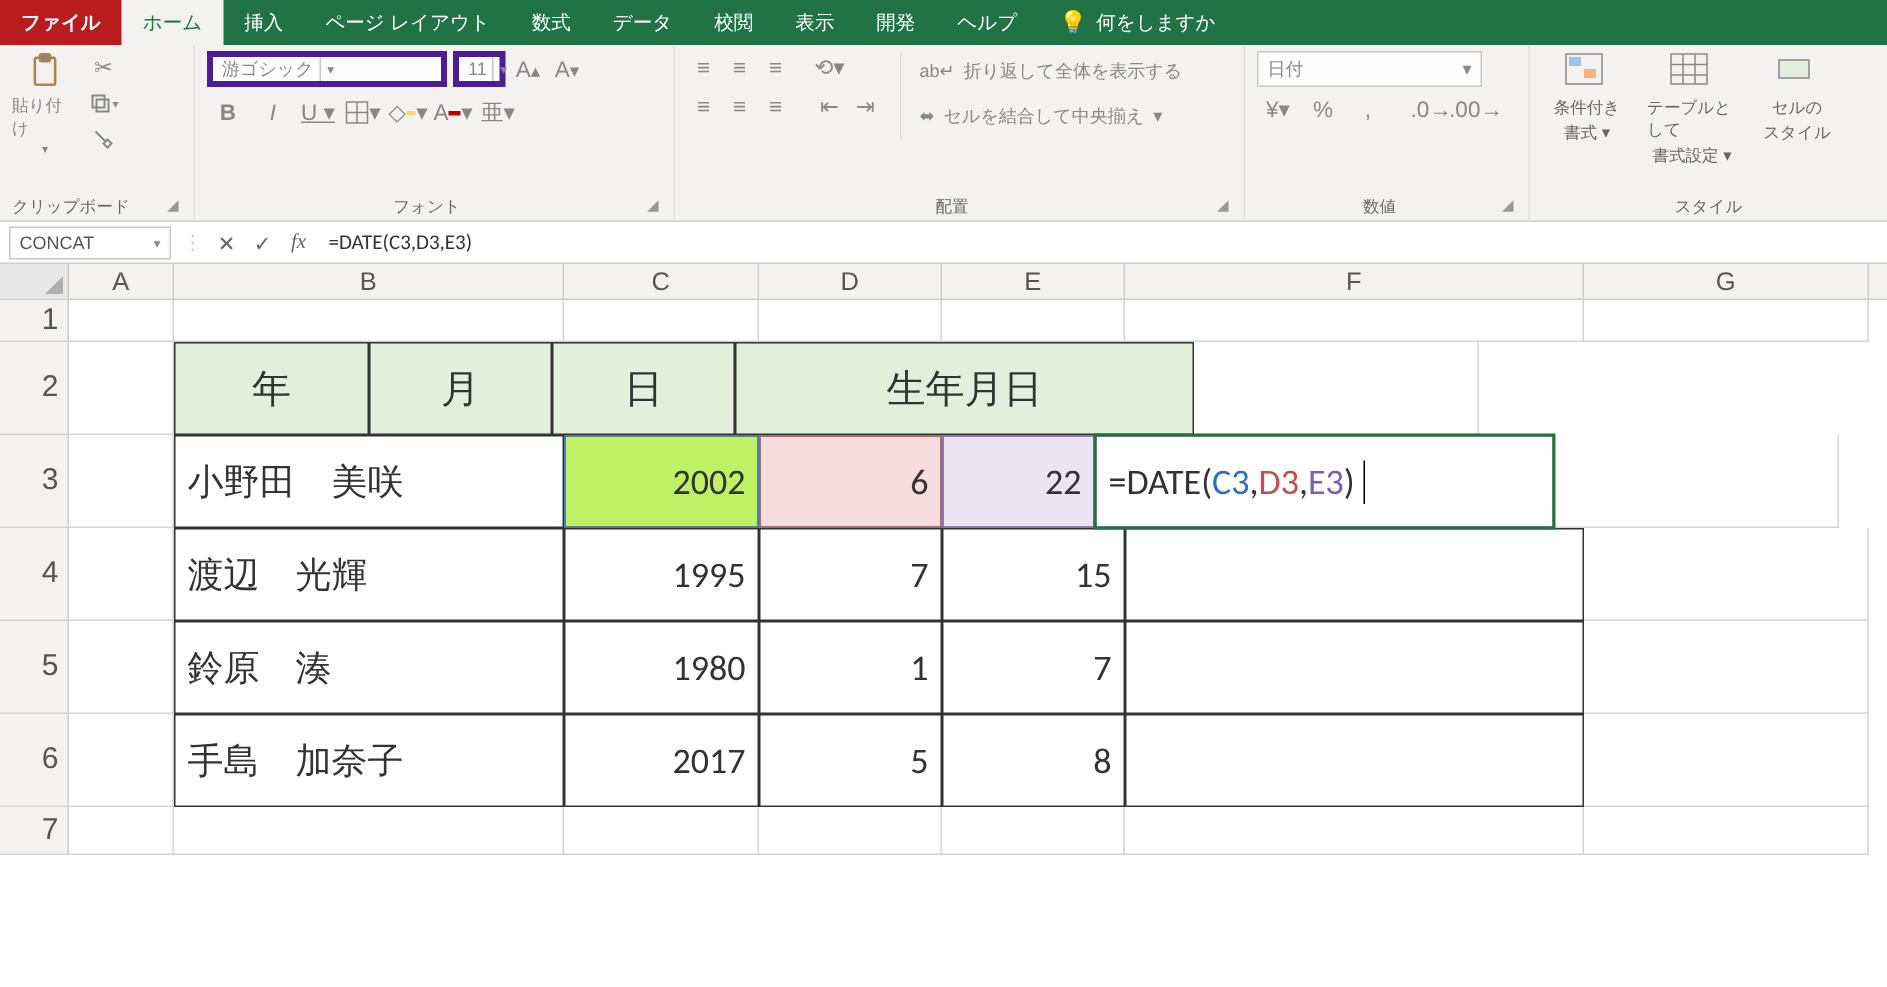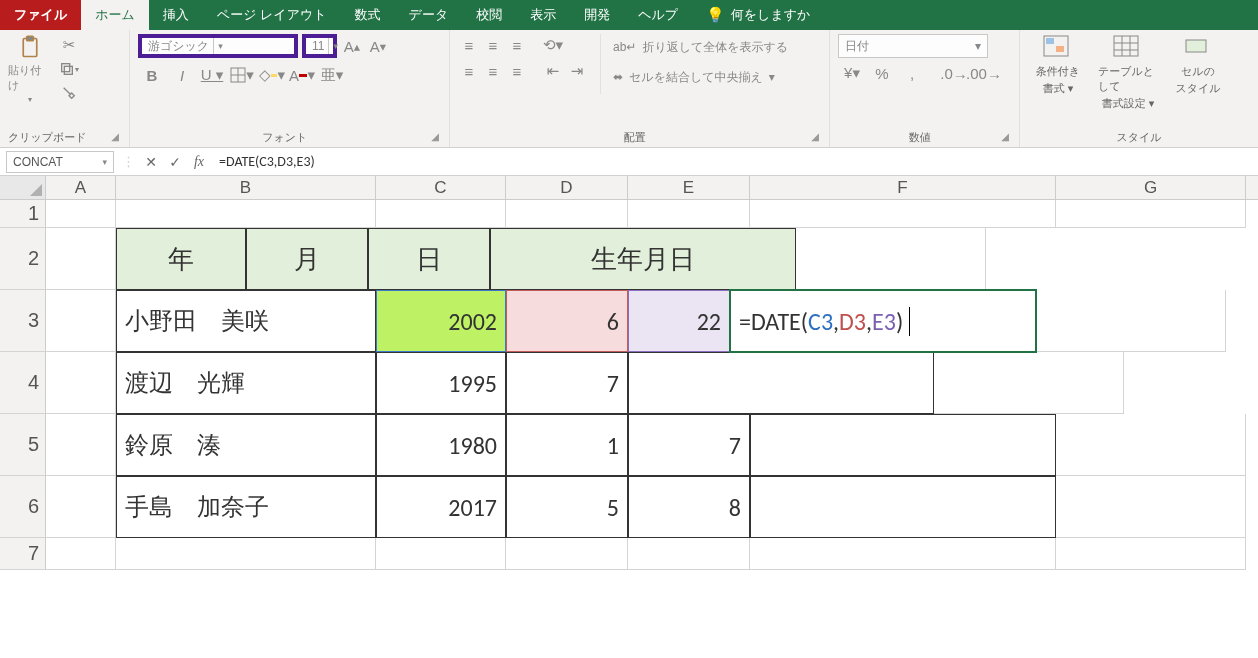--- a/index.html
+++ b/index.html
@@ -321,20 +321,21 @@
           </span>
         </div>
         <div class="cell" style="width:190px;"></div>
       </div>
 
       <div class="row" style="height:62px;">
         <div class="cell" style="width:70px;"></div>
         <div class="cell bd name-cell" style="width:260px;">渡辺　光輝</div>
         <div class="cell bd num" style="width:130px;">1995</div>
         <div class="cell bd num" style="width:122px;">7</div>
+        <div class="cell bd num" style="width:122px;">15</div>
         <div class="cell bd" style="width:306px;"></div>
         <div class="cell" style="width:190px;"></div>
       </div>
 
       <div class="row" style="height:62px;">
         <div class="cell" style="width:70px;"></div>
         <div class="cell bd name-cell" style="width:260px;">鈴原　湊</div>
         <div class="cell bd num" style="width:130px;">1980</div>
         <div class="cell bd num" style="width:122px;">1</div>
         <div class="cell bd num" style="width:122px;">7</div>

